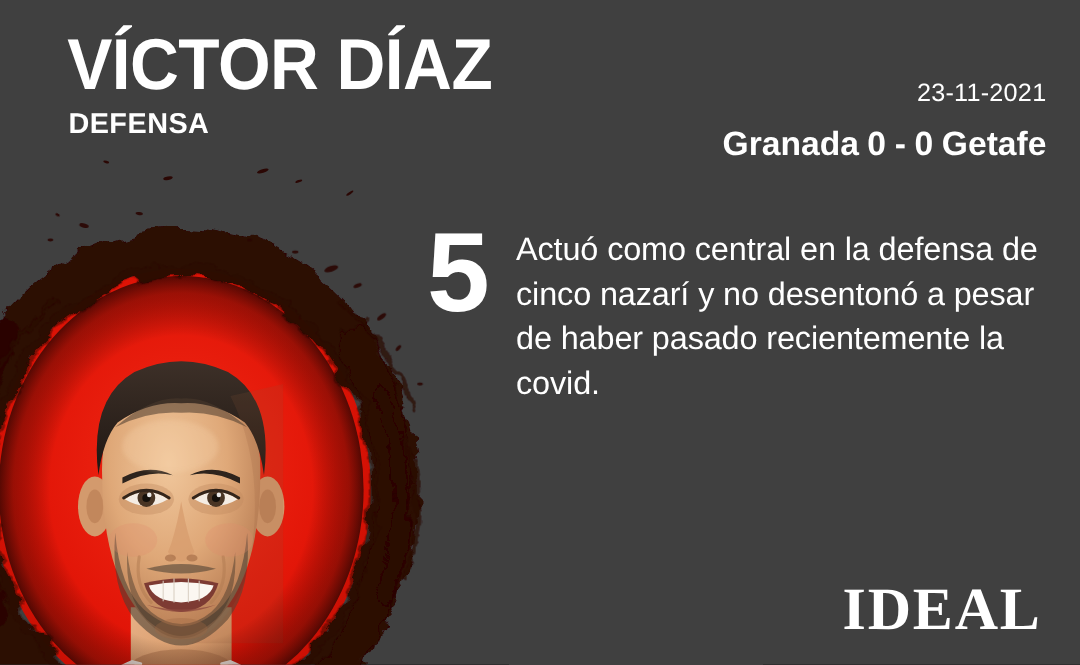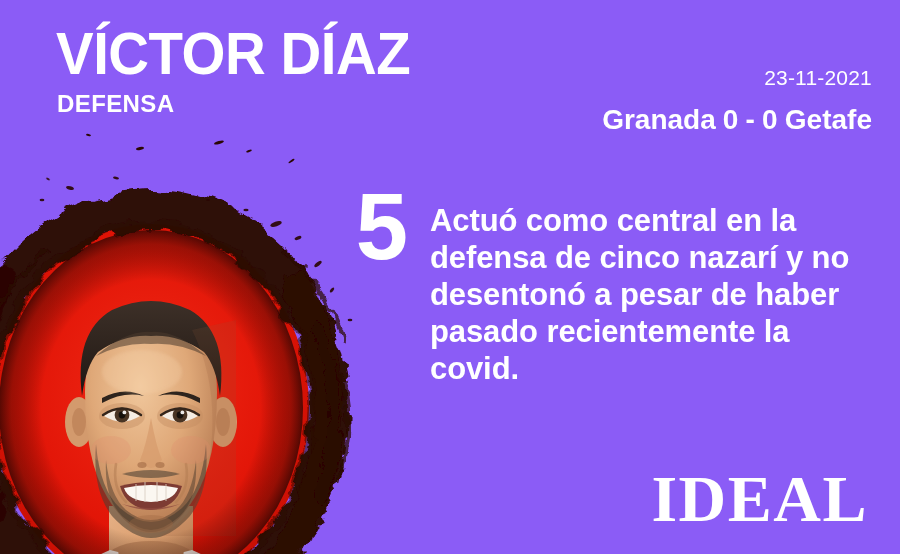--- a/index.html
+++ b/index.html
@@ -7,21 +7,21 @@
     margin: 0;
     padding: 0;
     background: #1a1a1a;
   }
 
   #card {
     position: relative;
     width: 900px;
     height: 554px;
     overflow: hidden;
-    background: #8b5cf6;
+    background: #404040;
     font-family: "Liberation Sans", "DejaVu Sans", sans-serif;
     -webkit-font-smoothing: antialiased;
   }
 
   
   .player-name {
     position: absolute;
     left: 56px;
     top: 24px;
     font-size: 60px;
@@ -88,36 +88,35 @@
     color: #ffffff;
     text-align: center;
     z-index: 6;
   }
 
   .rating-comment {
     position: absolute;
     left: 430px;
     top: 190px;
     width: 436px;
-    font-size: 31px;
+    font-size: 27px;
     line-height: 37px;
-    font-weight: 700;
+    font-weight: 400;
     color: #ffffff;
     letter-spacing: -0.1px;
     z-index: 6;
-    margin-top: 12px;
   }
 
   
   .brand-logo {
     position: absolute;
     right: 32px;
     bottom: 22px;
     font-family: "Liberation Serif", "DejaVu Serif", serif;
-    font-size: 66px;
+    font-size: 50px;
     line-height: 1.0;
     font-weight: 700;
     color: #ffffff;
     letter-spacing: 1.5px;
     z-index: 6;
   }
 
   
   #medallion {
     position: absolute;

